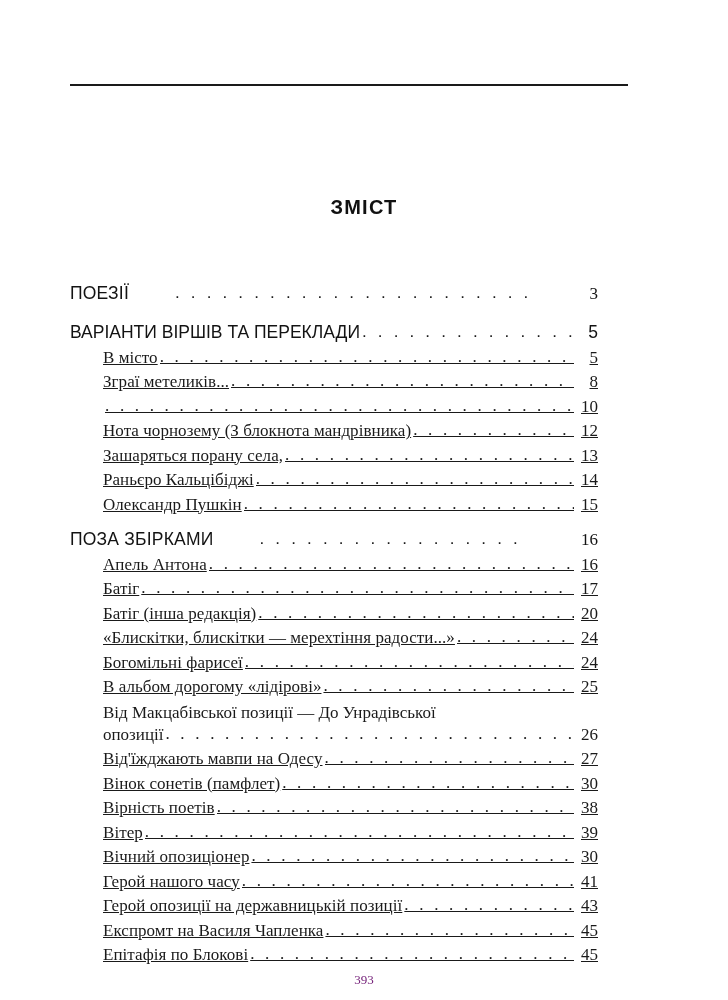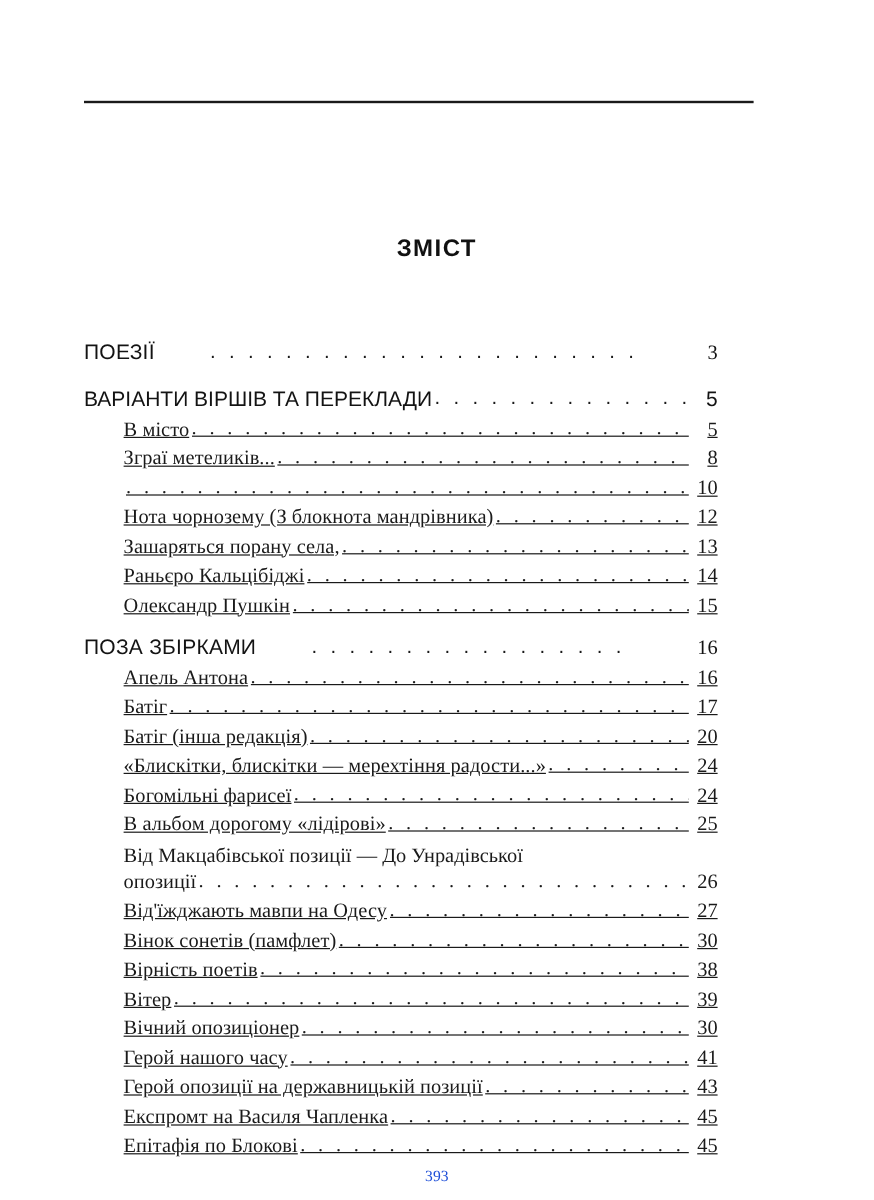--- a/index.html
+++ b/index.html
@@ -119,21 +119,21 @@
   .gap-lg { height: 18px; }
   .row-space { height: 7.5px; }
 
   .footer-num {
     position: absolute;
     left: 0;
     top: 972px;
     width: 728px;
     text-align: center;
     font-size: 13px;
-    color: #1d4ed8;
+    color: #701a75;
   }
 </style>
 </head>
 <body>
 
 <div class="page">
 
   <div class="top-rule"></div>
 
   <div class="toc-title">ЗМІСТ</div>

